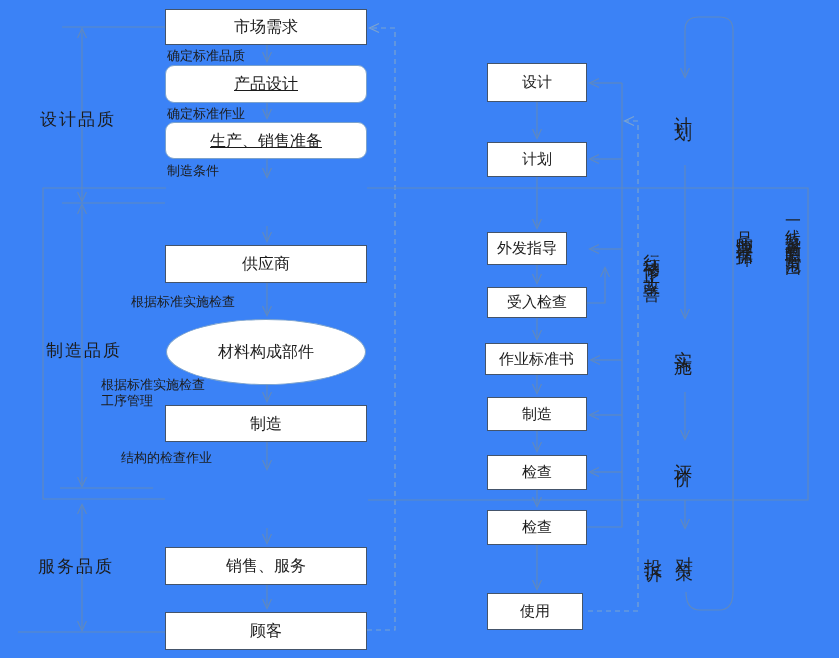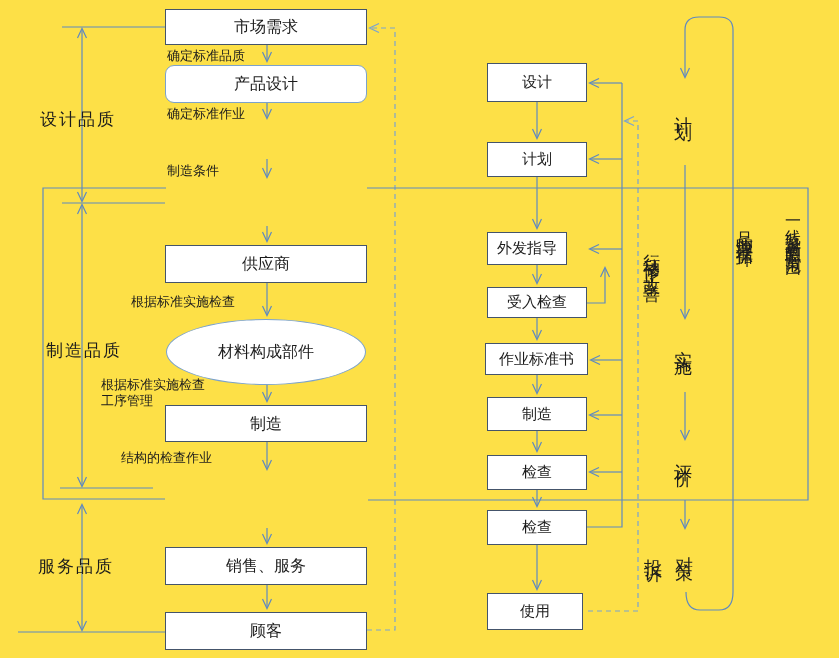--- a/index.html
+++ b/index.html
@@ -4,31 +4,31 @@
 <style>
   :root{
     --line:#5f89c0;
     --dash:#7ba3d0;
     --dark:#44546a;
     --shape:#7ba2cc;
     --text:#1c1c1c;
   }
   html,body{margin:0;padding:0;background:#ffffff;}
   #stage{
-    position:relative;width:839px;height:658px;background:#fde047;
+    position:relative;width:839px;height:658px;background:#3b82f6;
     font-family:"DejaVu Sans","Liberation Sans",sans-serif;color:var(--text);
     overflow:hidden;
   }
   #connectors{position:absolute;left:0;top:0;width:839px;height:658px;}
   .box{
     position:absolute;display:flex;align-items:center;justify-content:center;
     background:#ffffff;border:1.5px solid var(--dark);box-sizing:border-box;
     font-size:16px;text-align:center;white-space:pre-line;line-height:1.35;
   }
-  .rounded{border:1.3px solid var(--shape);border-radius:9px;}
+  .rounded{border:1.3px solid var(--shape);border-radius:9px;text-decoration:underline;}
   .ellipse{border:1.3px solid var(--shape);border-radius:50%;}
   .rbox{font-size:15px;}
   .steplabel{
     position:absolute;font-size:13px;line-height:1.2;white-space:pre-line;
   }
   .sidelabel{position:absolute;font-size:17px;letter-spacing:2px;}
   .vtext{
     position:absolute;writing-mode:vertical-rl;line-height:1;
     font-size:17px;letter-spacing:5px;
   }
@@ -115,20 +115,21 @@
       <path d="M685,30 L685,77" marker-end="url(#ah)"></path>
       <path d="M685,165 L685,318" marker-end="url(#ah)"></path>
       <path d="M685,392 L685,439" marker-end="url(#ah)"></path>
       <path d="M685,500 L685,528" marker-end="url(#ah)"></path>
       <path d="M686,592 L686,592"></path>
     </g>
   </svg>
 
   <div class="box" style="left:165px;top:9px;width:202px;height:36px">市场需求</div>
   <div class="box rounded" style="left:165px;top:65px;width:202px;height:38px">产品设计</div>
+  <div class="box rounded" style="left:165px;top:122px;width:202px;height:37px">生产、销售准备</div>
   <div class="box" style="left:165px;top:245px;width:202px;height:38px">供应商</div>
   <div class="box ellipse" style="left:166px;top:319px;width:200px;height:66px">材料构成部件</div>
   <div class="box" style="left:165px;top:405px;width:202px;height:37px">制造</div>
   <div class="box" style="left:165px;top:547px;width:202px;height:38px">销售、服务</div>
   <div class="box" style="left:165px;top:612px;width:202px;height:38px">顾客</div>
 
   <div class="steplabel" style="left:167px;top:48px">确定标准品质</div>
   <div class="steplabel" style="left:167px;top:106px">确定标准作业</div>
   <div class="steplabel" style="left:167px;top:163px">制造条件</div>
   <div class="steplabel" style="left:131px;top:294px">根据标准实施检查</div>

